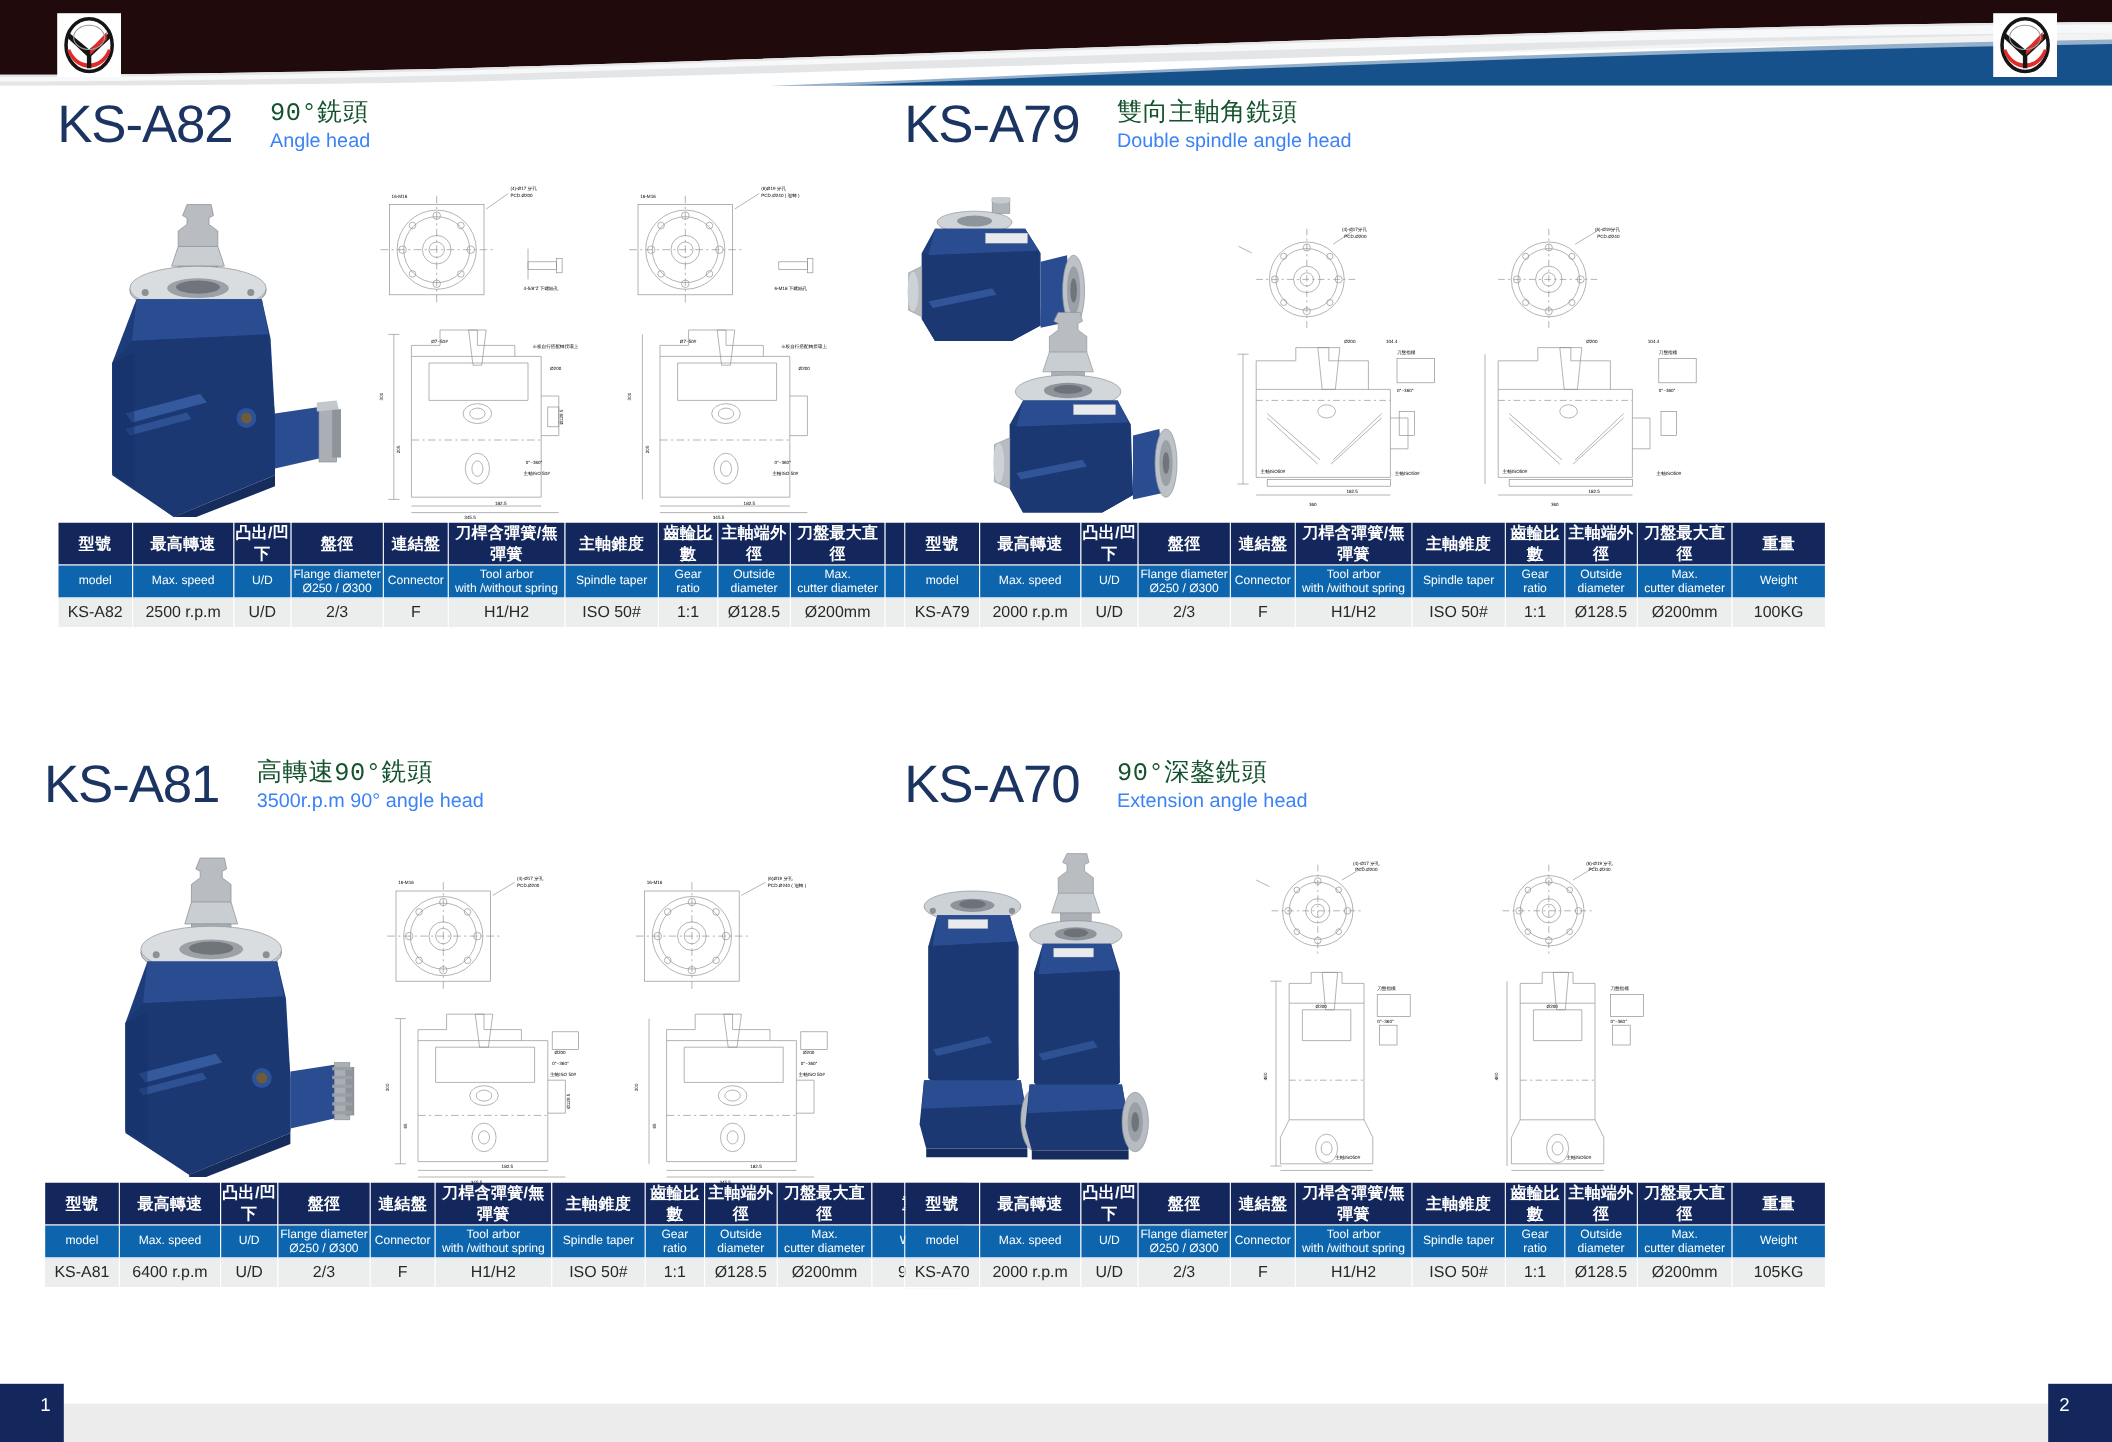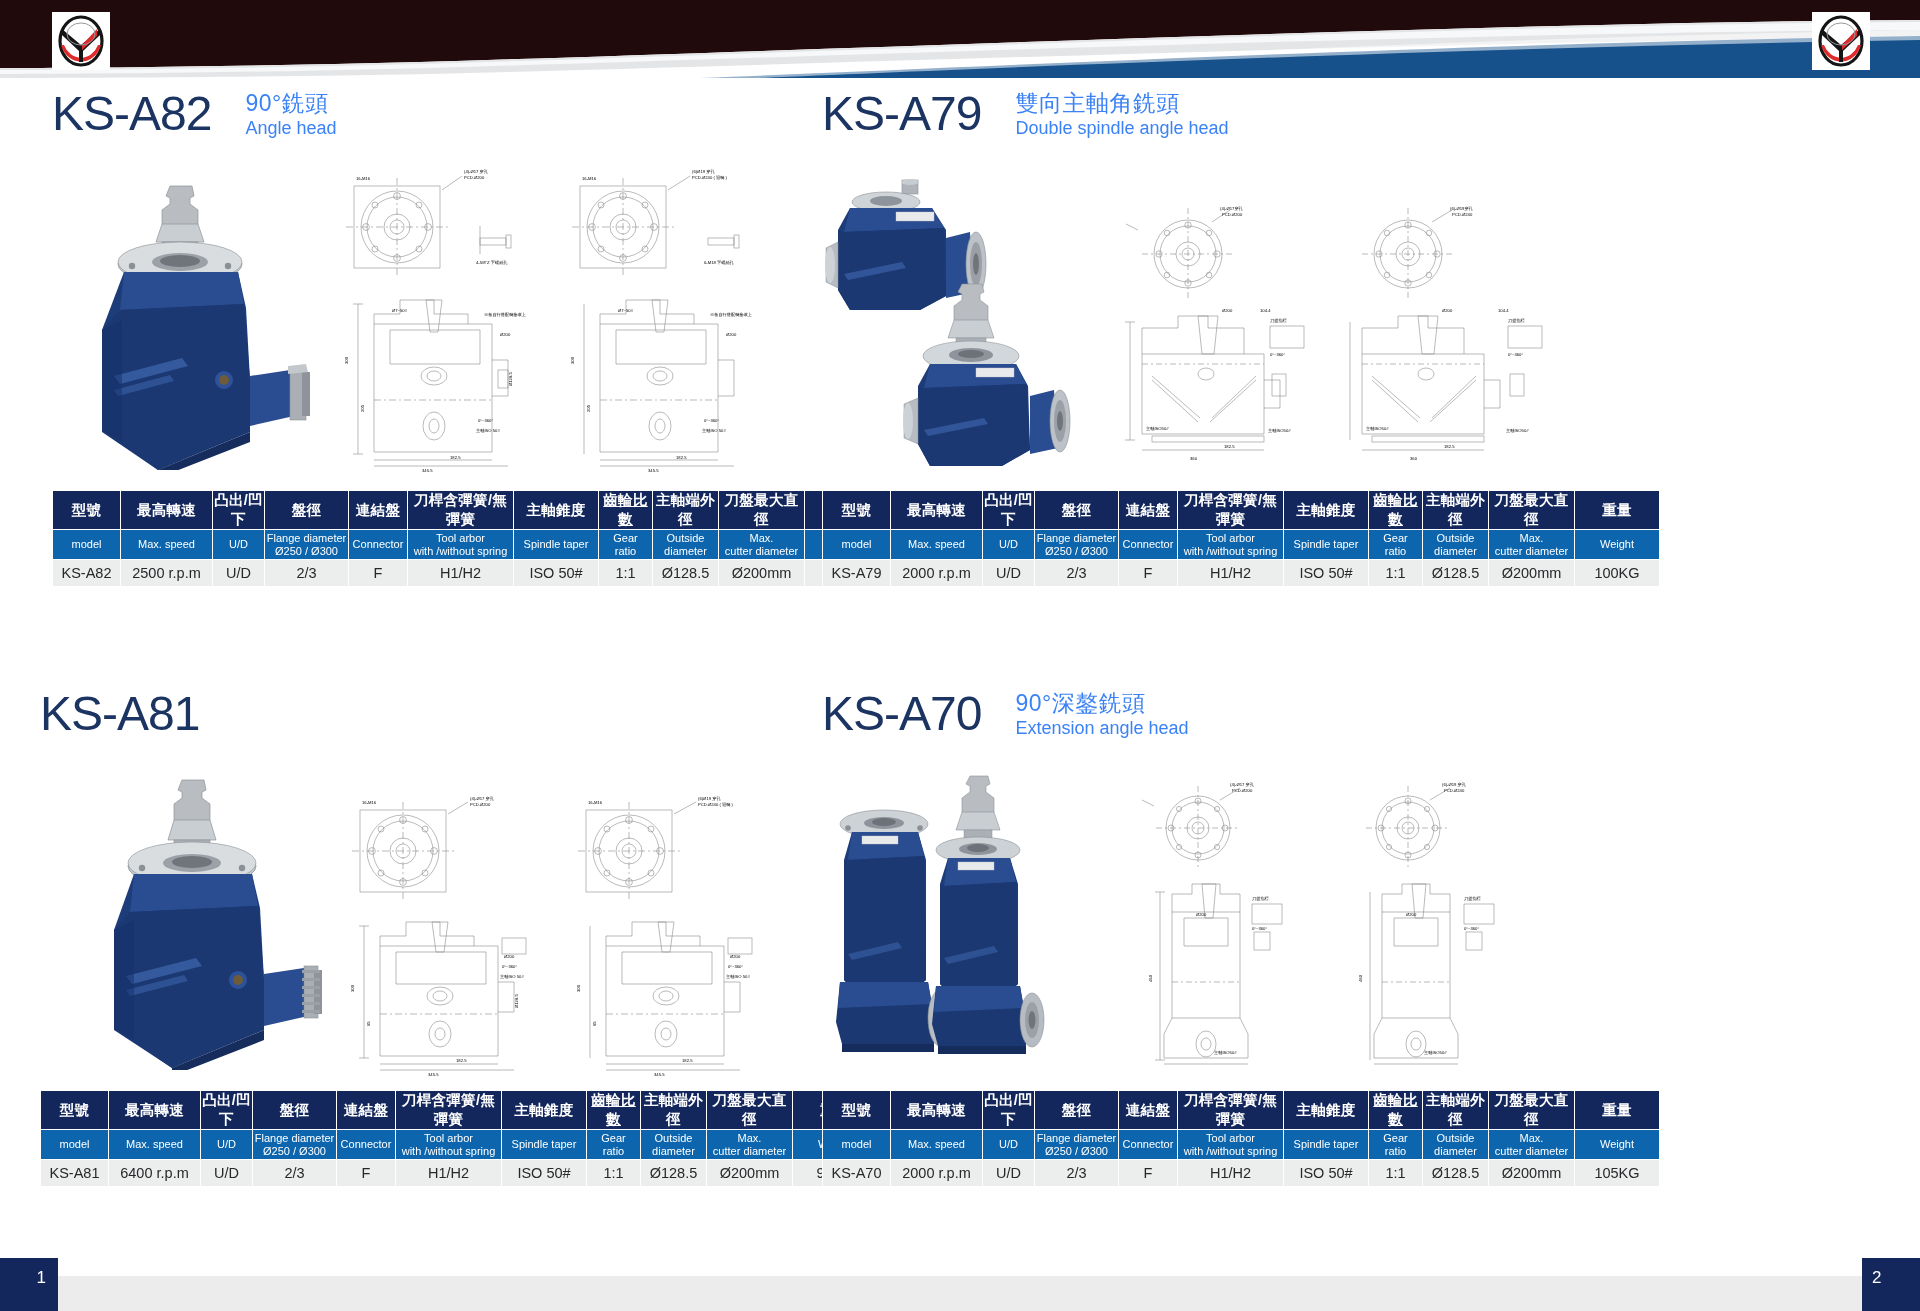--- a/index.html
+++ b/index.html
@@ -27,30 +27,30 @@
   .p-a79 { left: 822px; top: 88px; width: 740px; }
   .p-a81 { left: 40px;  top: 688px; width: 740px; }
   .p-a70 { left: 822px; top: 688px; width: 740px; }
 
   .title-row { display: flex; align-items: flex-start; height: 62px; }
   .model-code {
     font-size: 48px; font-weight: normal; color: #1c3461;
     letter-spacing: -1px; line-height: 52px; white-space: nowrap;
   }
   .name-block { margin-left: 34px; padding-top: 2px; }
-  .name-cn { font-size: 23px; color: #3b82f6; line-height: 27px; white-space: nowrap; letter-spacing: 0.5px; }
+  .name-cn { font-size: 23px; color: #14532d; line-height: 27px; white-space: nowrap; letter-spacing: 0.5px; font-family: Liberation Mono, monospace; }
   .name-en { font-size: 18px; color: #3b82f6; line-height: 22px; white-space: nowrap; }
 
   
   .figure { position: relative; height: 318px; margin-top: 6px; }
   .photo { position: absolute; }
   .drawings { position: absolute; }
 
   
-  .spec-table { width: 737px; border-collapse: collapse; table-layout: fixed; margin-top: 16px; }
+  .spec-table { width: 737px; border-collapse: collapse; table-layout: fixed; margin-top: 0; }
   .spec-table th, .spec-table td {
     border: 1px solid #ffffff; text-align: center; vertical-align: middle;
     color: #ffffff; padding: 0 1px;
   }
   .spec-table tr.row-cn th { background: #13275c; height: 24px; font-size: 14.5px; font-weight: bold; letter-spacing: 0.3px; }
   .spec-table tr.row-en th { background: #0d66ad; height: 30px; font-size: 11px; font-weight: normal; line-height: 13px; }
   .spec-table tr.row-val td {
     background: #eceded; color: #27282a; height: 27px; font-size: 14.5px;
     border: 1px solid #ffffff;
   }
@@ -493,20 +493,24 @@
         <td>Ø200mm</td>
         <td>100KG</td>
       </tr>
     </tbody>
       </table>
   </div>
 
   <div class="product p-a81">
     <div class="title-row">
       <div class="model-code">KS-A81</div>
+      <div class="name-block">
+        <div class="name-cn">高轉速90°銑頭</div>
+        <div class="name-en">3500r.p.m 90° angle head</div>
+      </div>
     </div>
 
     <div class="figure">
       <svg class="photo" style="left:34px; top:14px;" width="250" height="300" viewBox="0 0 250 300">
         <path d="M108,10 L130,10 L132,20 L128,22 L128,28 L136,34 L136,50 L124,58 L112,58 L100,50 L100,34 L108,28 L108,22 L104,20 Z" fill="#b9bdc2" stroke="#8e9297" stroke-width="0.7"></path>
         <path d="M100,50 L136,50 L142,70 L94,70 Z" fill="#c9ced3" stroke="#8e9297" stroke-width="0.7"></path>
         <rect x="100" y="70" width="36" height="14" fill="#aab0b6" stroke="#8b9096" stroke-width="0.6"></rect>
         <ellipse cx="118" cy="96" rx="64" ry="21" fill="#c5cace" stroke="#8b9096" stroke-width="0.8"></ellipse>
         <ellipse cx="118" cy="93" rx="64" ry="21" fill="#d9dde0" stroke="#8b9096" stroke-width="0.6"></ellipse>
         <ellipse cx="118" cy="93" rx="29" ry="9" fill="#9ba1a7"></ellipse>

